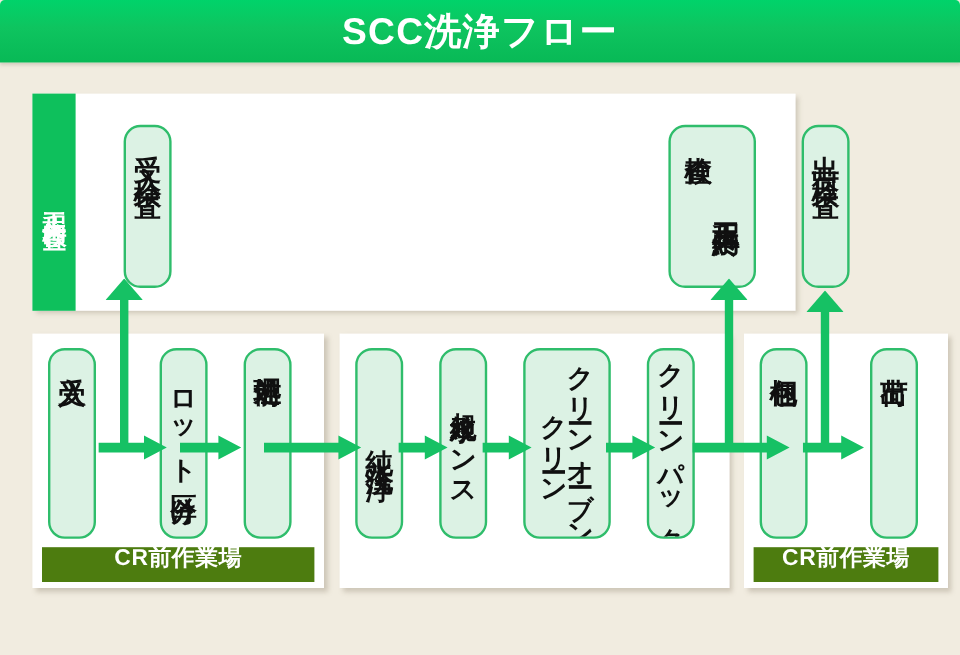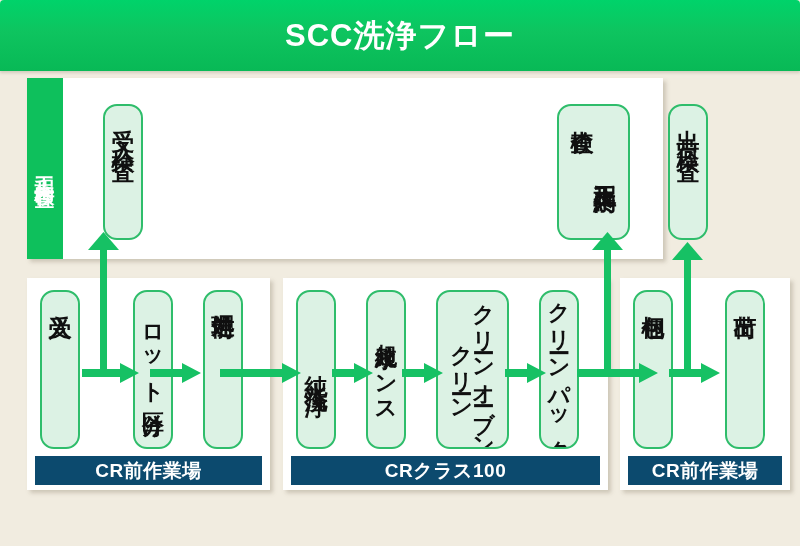--- a/index.html
+++ b/index.html
@@ -17,21 +17,21 @@
     background: #f1ece0;
     overflow: hidden;
   }
 
   
   #title-banner {
     position: absolute;
     left: 0;
     top: 0;
     width: 800px;
-    height: 71px;
+    height: 52px;
     background: linear-gradient(180deg, #00d36a 0%, #0ec45f 45%, #08b956 100%);
     border-radius: 4px 4px 0 0;
     display: flex;
     align-items: center;
     justify-content: center;
     box-shadow: 0 2px 3px rgba(120,110,90,0.25);
   }
   #title-text {
     color: #ffffff;
     font-size: 31px;
@@ -100,23 +100,22 @@
     line-height: 1;
   }
   .vbox.spread .col {
     justify-content: space-between;
     padding: 5px 0;
   }
 
   
   .zone-band {
     position: absolute;
-    background: #0c4a6e;
-    display: flex;
-    align-items: center;
+    background: #4d7c0f;
+    display: flex;
     justify-content: center;
   }
   .zone-band span {
     color: #ffffff;
     font-size: 19px;
     font-weight: bold;
     letter-spacing: 0.5px;
     line-height: 1;
   }
 
@@ -189,23 +188,20 @@
       <div class="col" style="font-size:22px; letter-spacing:2px;">超純水リンス</div>
     </div>
 
     <div class="vbox" style="left:153px; top:12px; width:73px; height:159px;">
       <div class="col" style="font-size:22px; letter-spacing:1px;">クリーンオーブン乾燥</div>
       <div class="col" style="font-size:22px; letter-spacing:1px;">クリーン</div>
     </div>
     <div class="vbox" style="left:256px; top:12px; width:40px; height:159px;">
       <div class="col" style="font-size:22px; letter-spacing:2px;">クリーンパック</div>
     </div>
-    <div class="zone-band" style="left:8px; top:178px; width:309px; height:29px;">
-      <span>CRクラス100</span>
-    </div>
   </div>
 
   <div class="panel" style="left:620px; top:278px; width:170px; height:212px;">
     <div class="vbox spread" style="left:13px; top:12px; width:40px; height:159px;">
       <div class="col" style="font-size:23px;">梱包</div>
     </div>
     <div class="vbox spread" style="left:105px; top:12px; width:40px; height:159px;">
       <div class="col" style="font-size:23px;">出荷</div>
     </div>
     <div class="zone-band" style="left:8px; top:178px; width:154px; height:29px;">

